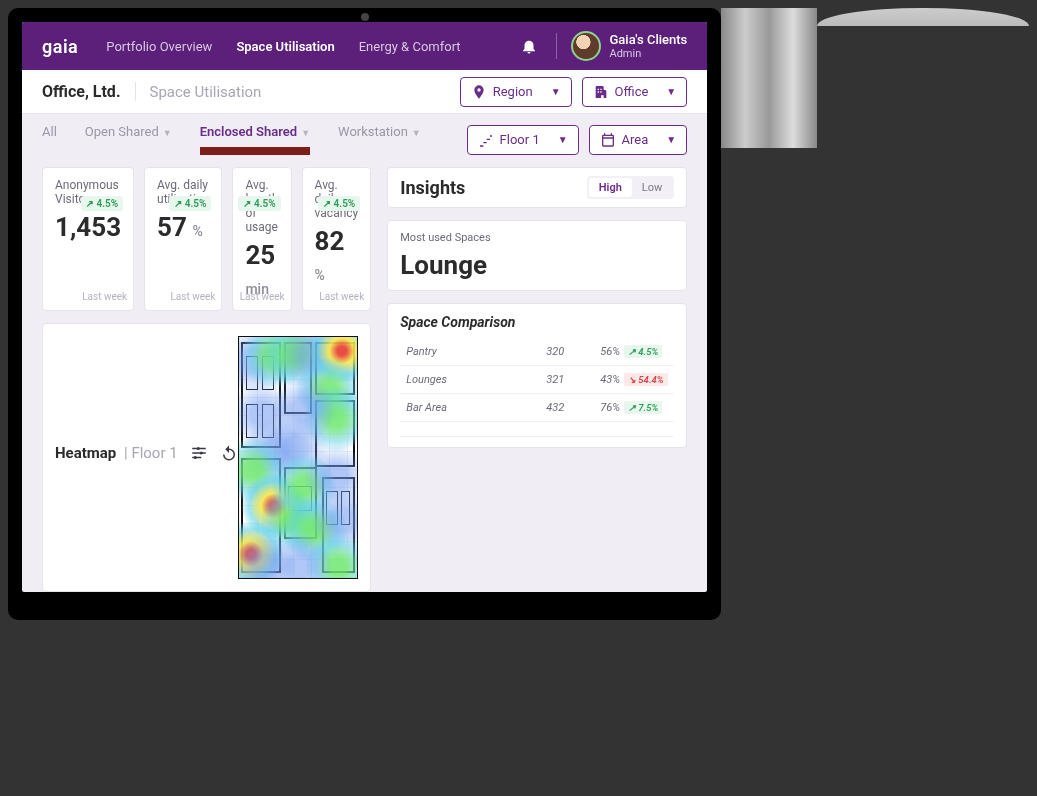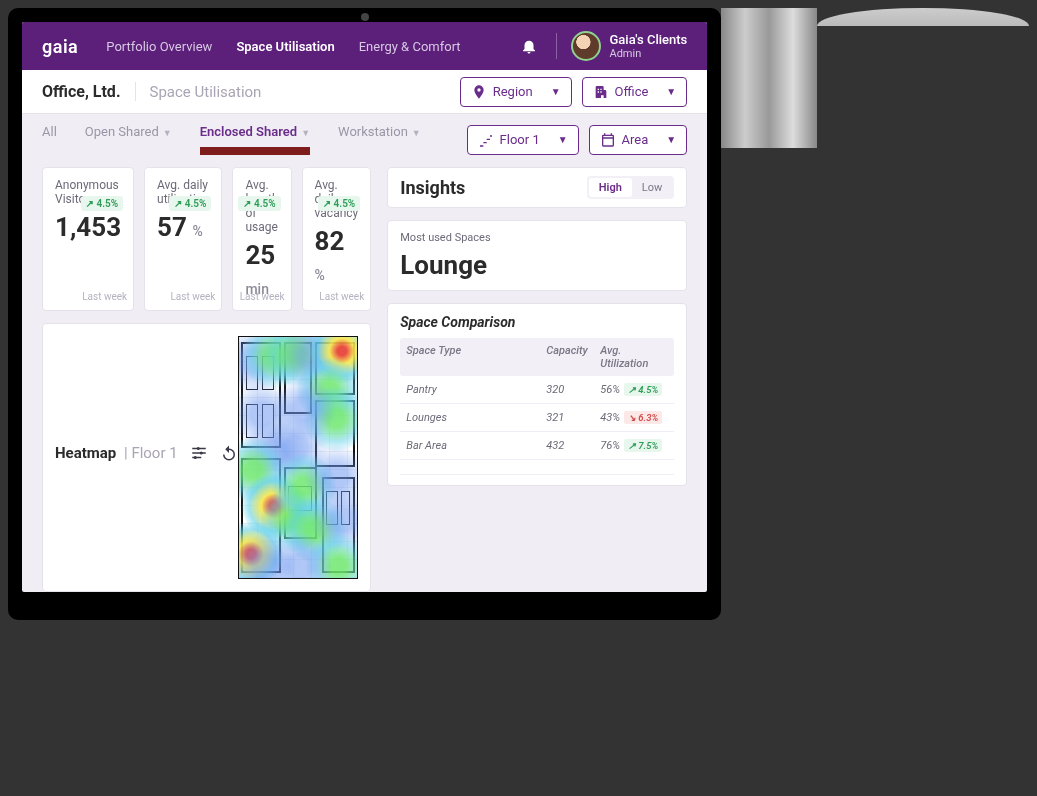--- a/index.html
+++ b/index.html
@@ -277,40 +277,35 @@
         <div>Low</div>
       </div>
     </div>
     <div class="single-card">
       <div class="lbl">Most used Spaces</div>
       <div class="big">Lounge</div>
     </div>
     <div class="comparison">
       <div class="ttl">Space Comparison</div>
       <div class="ctable">
-        <div class="hdr">
-          <div class="c1">Space Type</div>
-          <div class="c2">Capacity</div>
-          <div class="c3">Avg. Utilization</div>
-        </div>
         <div id="comp-rows">
                 <div class="row">
                   <div class="c1">Pantry</div>
                   <div class="c2">320</div>
                   <div class="c3">
                     <span class="pct">56%</span>
                     <span class="mini-chip up">↗ 4.5%</span>
                   </div>
                 </div>
                 <div class="row">
                   <div class="c1">Lounges</div>
                   <div class="c2">321</div>
                   <div class="c3">
                     <span class="pct">43%</span>
-                    <span class="mini-chip down">↘ 6.3%</span>
+                    <span class="mini-chip down">↘ 54.4%</span>
                   </div>
                 </div>
                 <div class="row">
                   <div class="c1">Bar Area</div>
                   <div class="c2">432</div>
                   <div class="c3">
                     <span class="pct">76%</span>
                     <span class="mini-chip up">↗ 7.5%</span>
                   </div>
                 </div>

